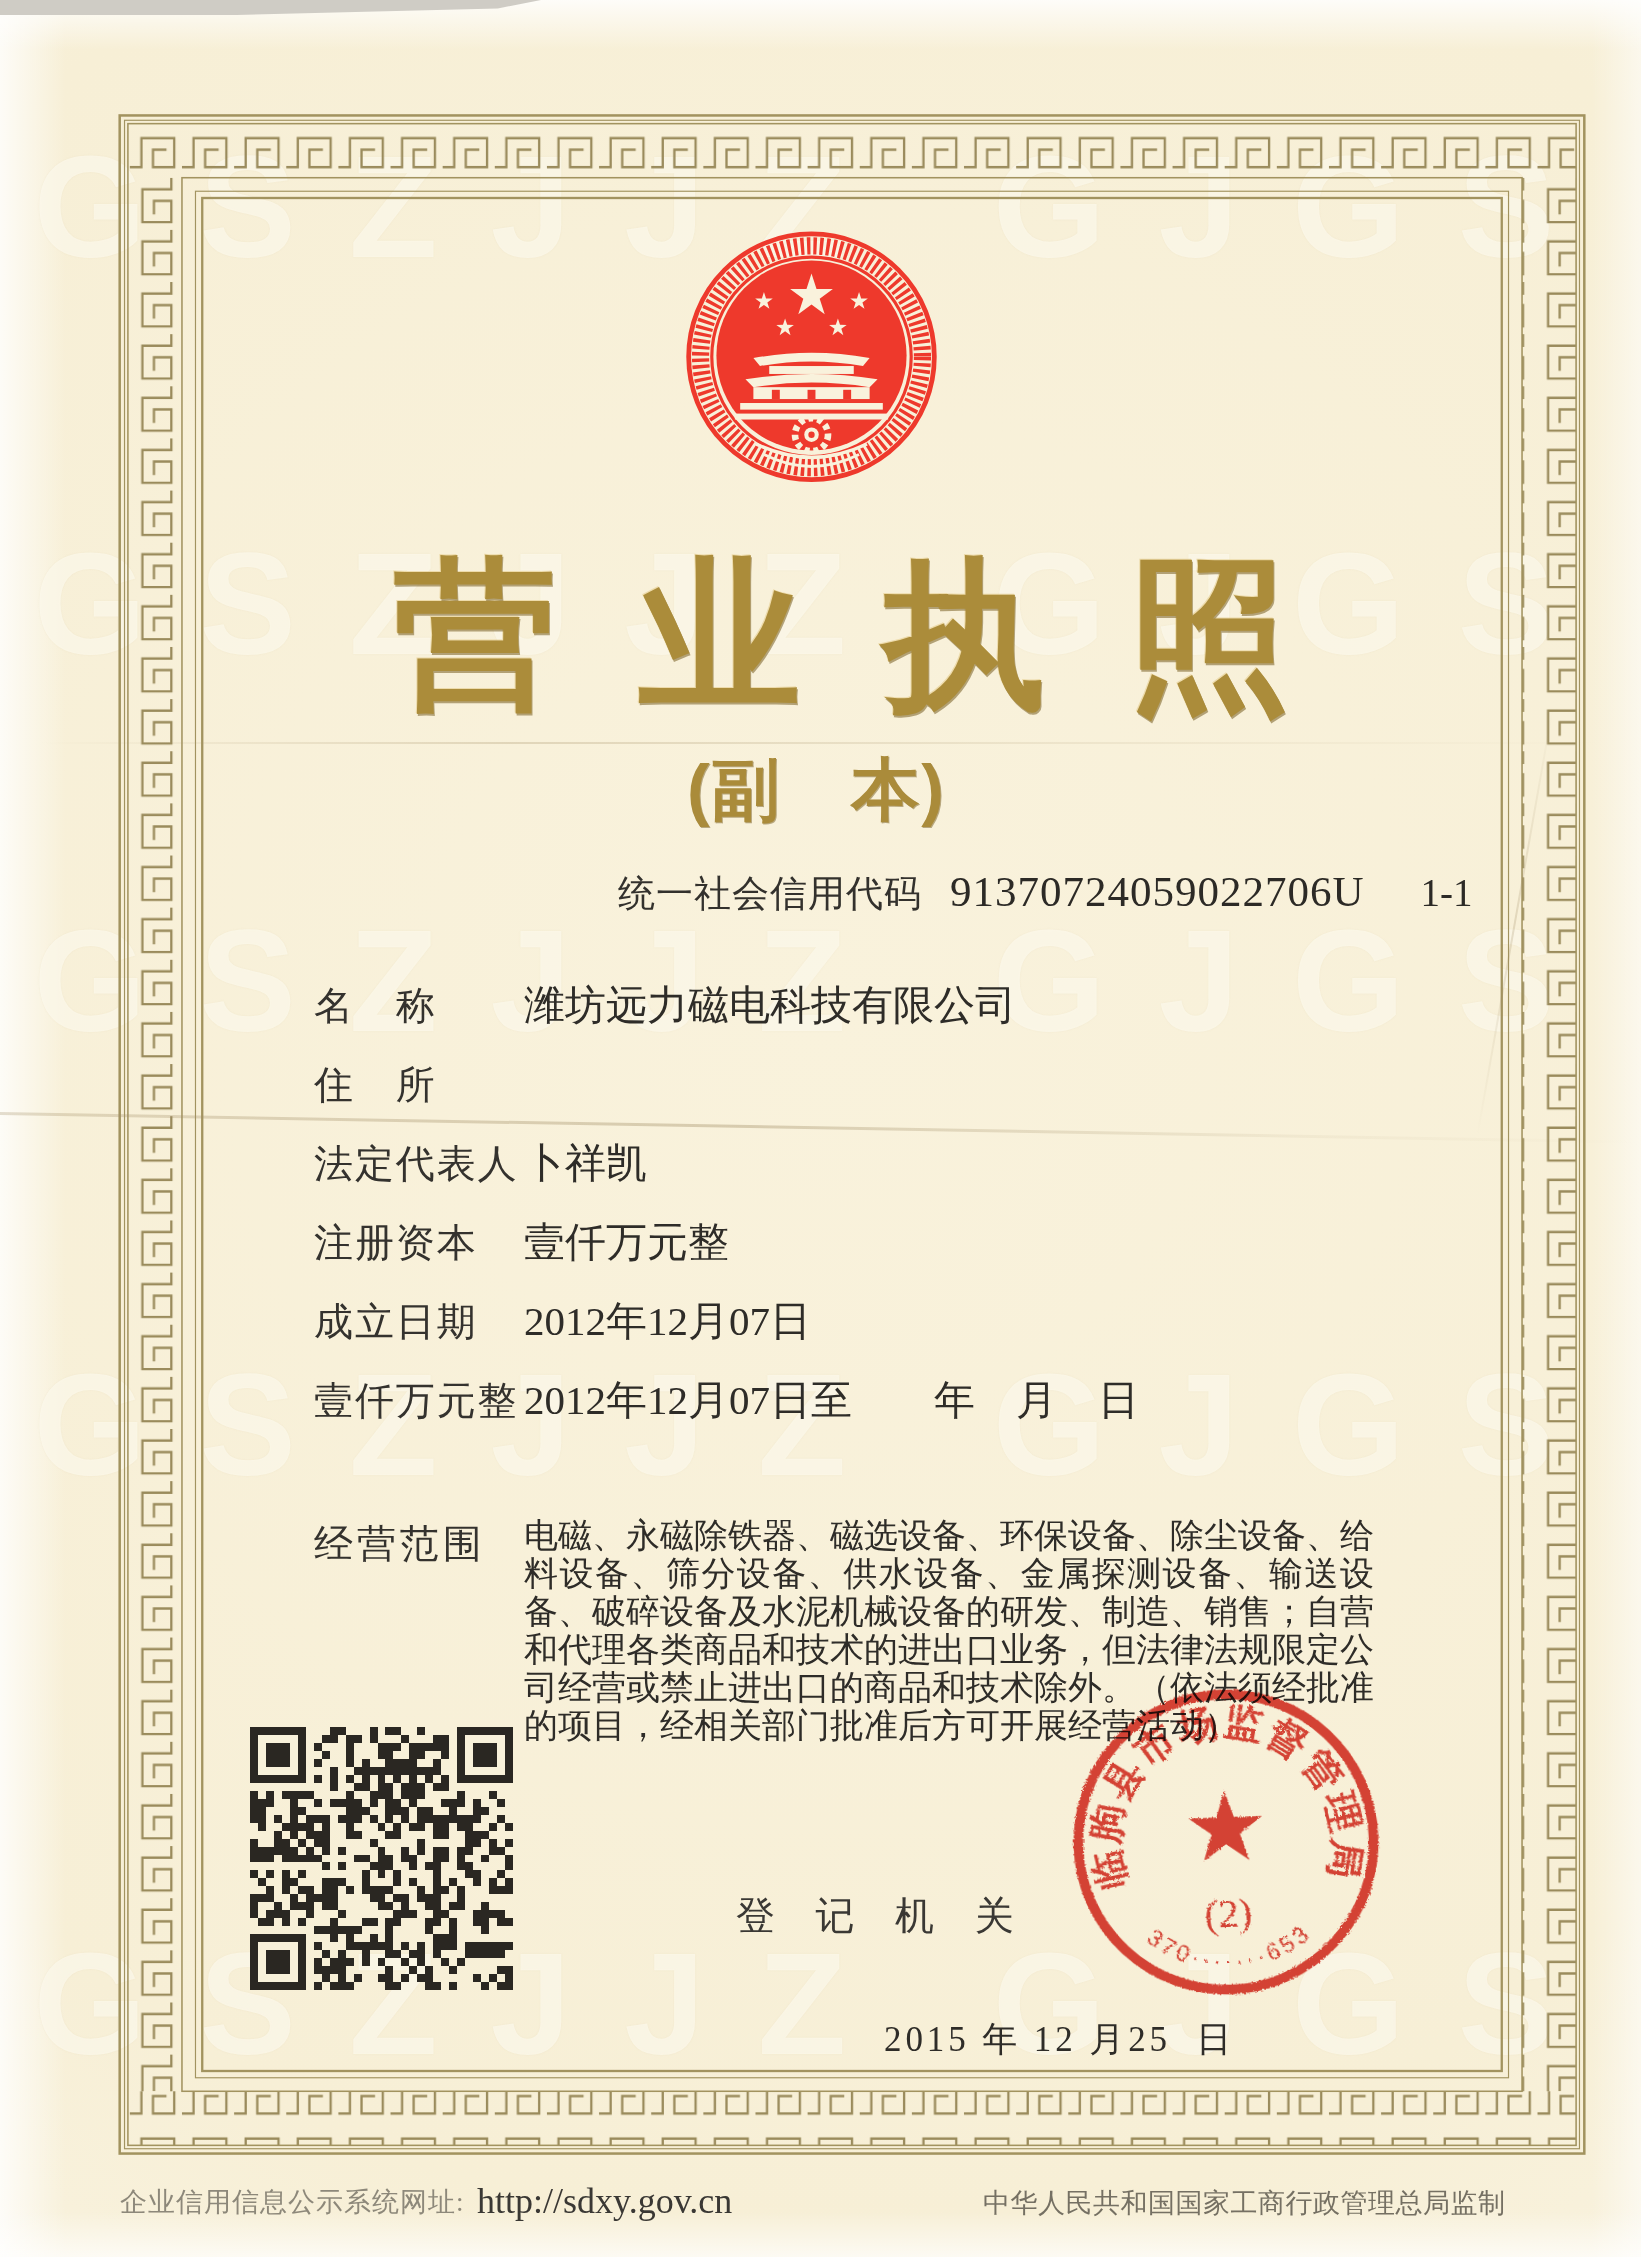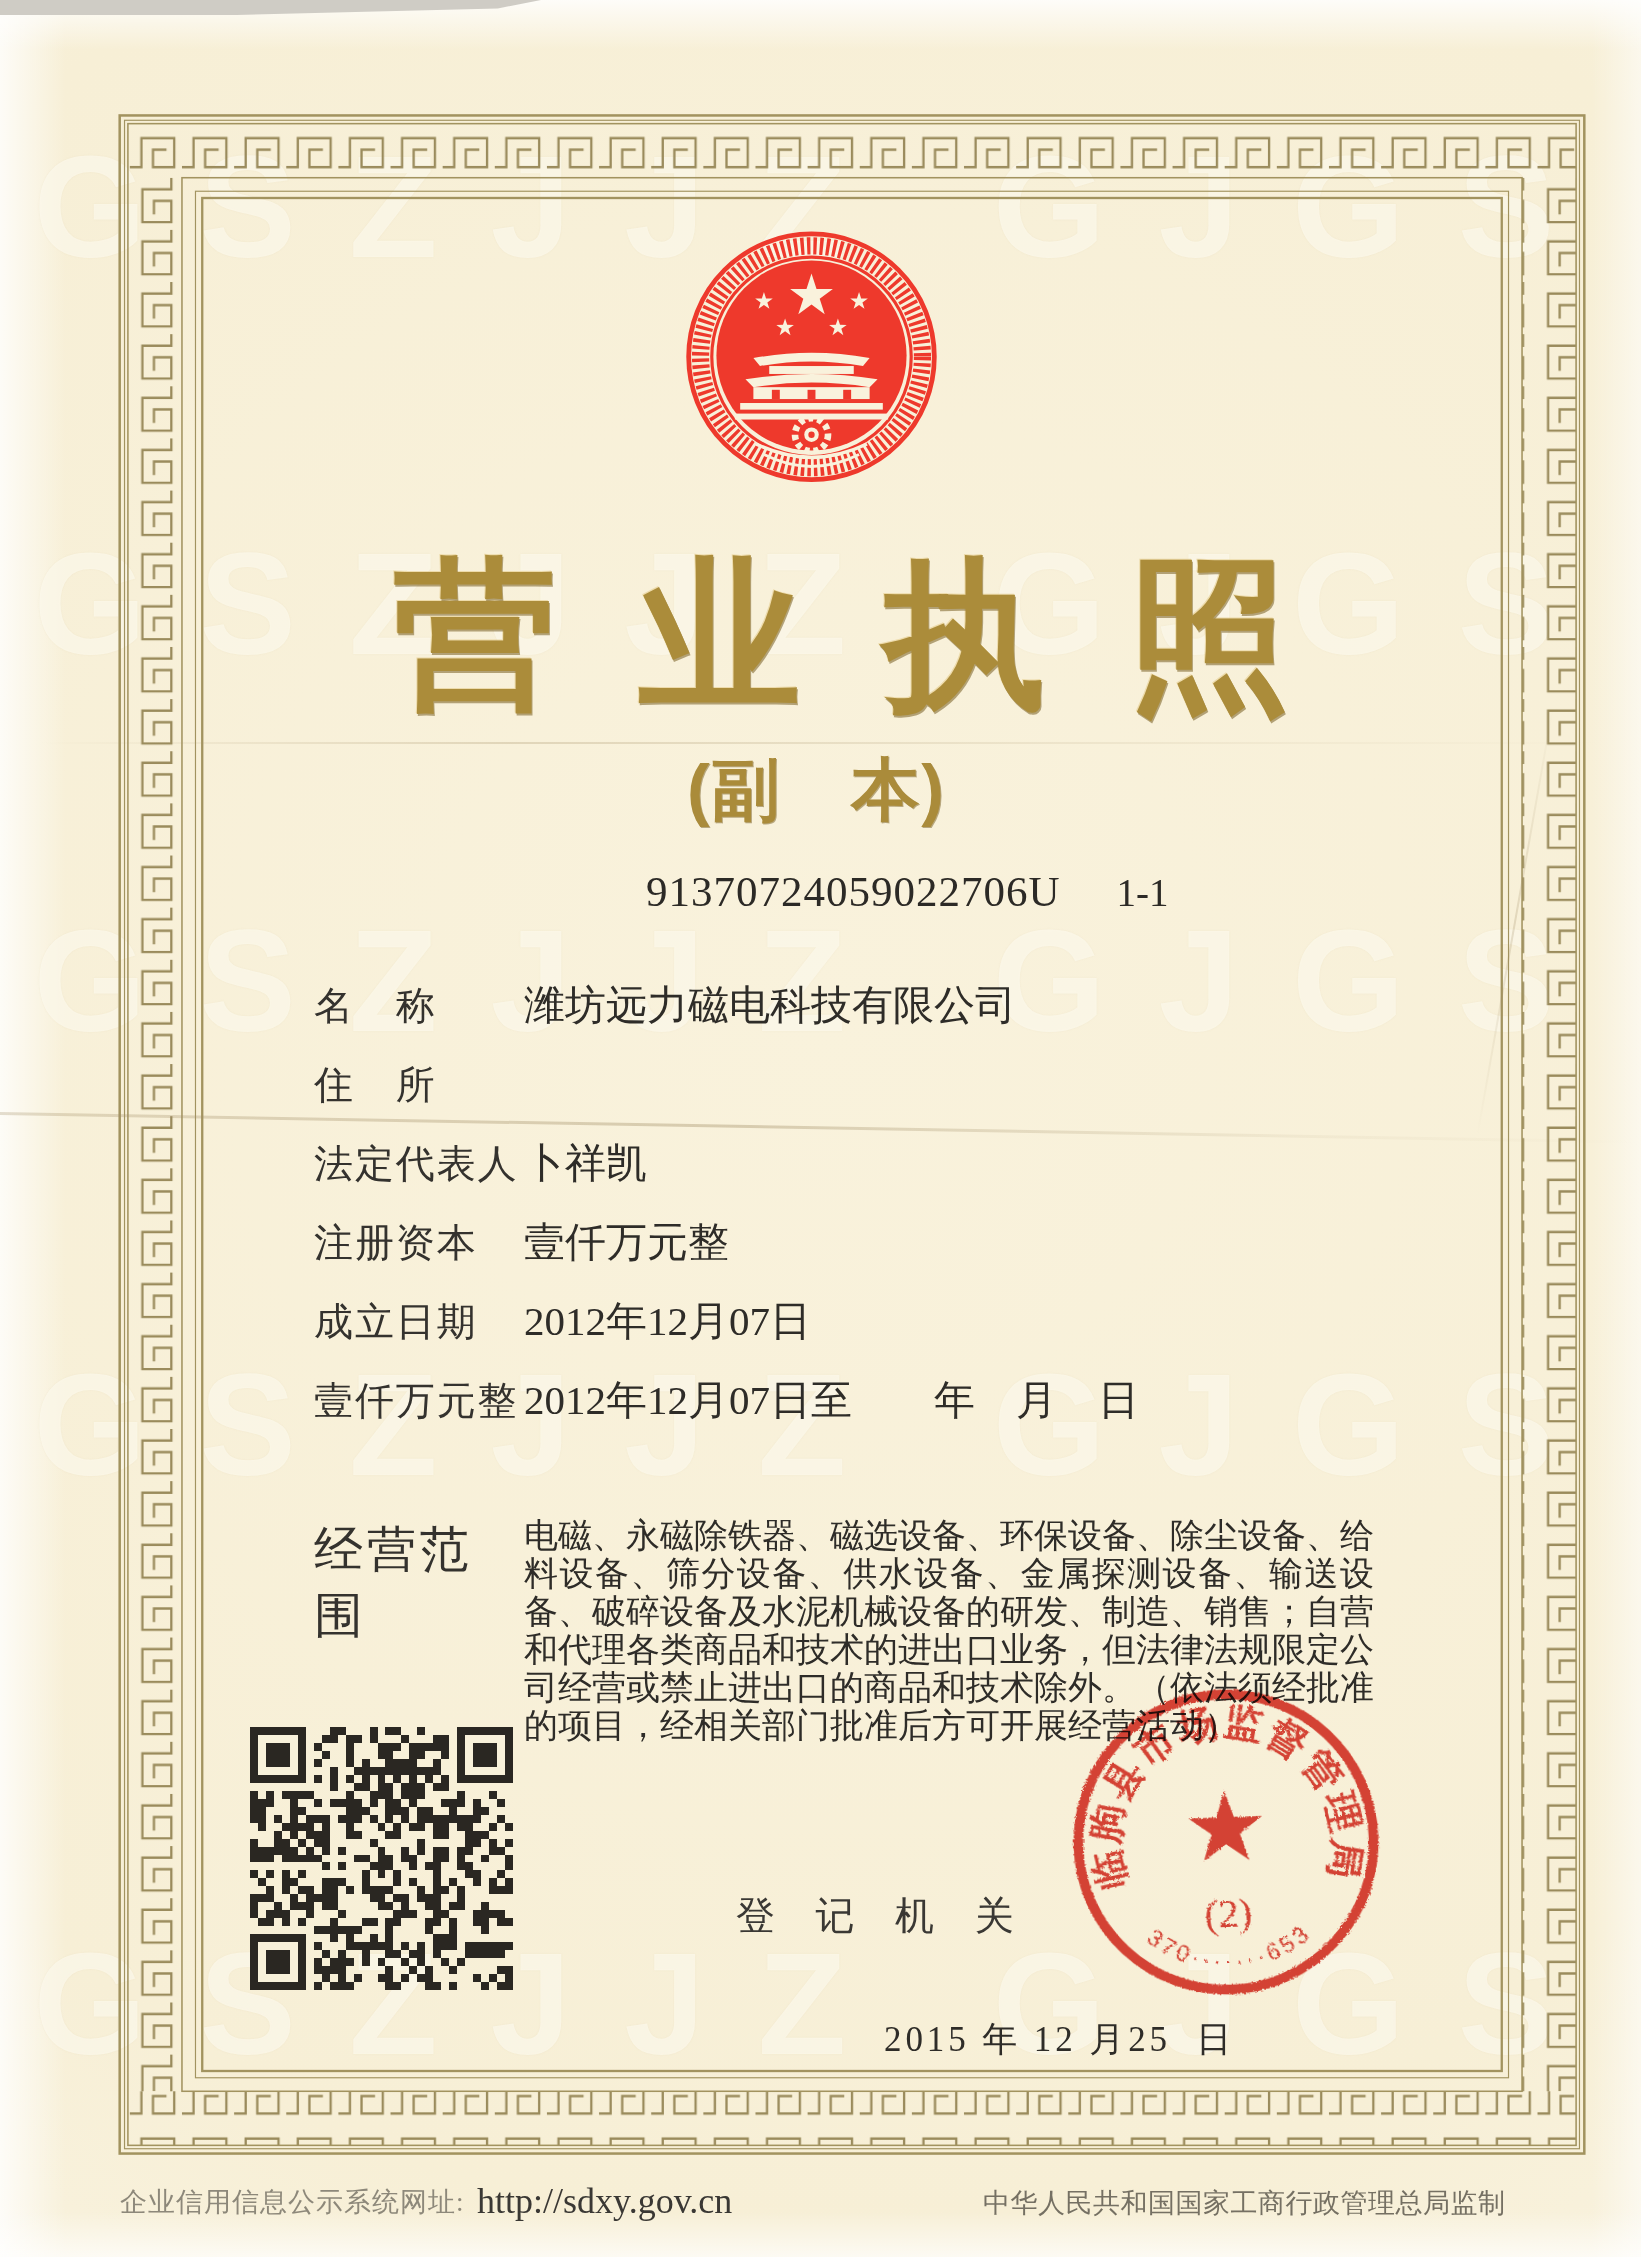--- a/index.html
+++ b/index.html
@@ -37,21 +37,21 @@
   .credit{position:absolute;left:618px;top:867px;display:flex;align-items:baseline;}
   .credit .lab{font-size:37px;letter-spacing:1px;color:#33312d;}
   .credit .code{font-size:43px;margin-left:28px;letter-spacing:1px;color:#2c2a26;}
   .credit .pg{font-size:39px;margin-left:56px;color:#2c2a26;}
   
   .fields{position:absolute;left:314px;top:966px;width:1072px;}
   .frow{display:flex;height:79px;align-items:center;}
   .frow .lab{width:210px;flex:0 0 210px;font-size:39px;letter-spacing:1.9px;color:#34322e;}
   .frow .val{font-size:41px;color:#2e2c28;white-space:pre;}
   .scope{position:absolute;left:314px;top:1517px;width:1072px;display:flex;}
-  .scope .lab{width:210px;flex:0 0 210px;font-size:49px;letter-spacing:3.9px;color:#34322e;}
+  .scope .lab{width:210px;flex:0 0 210px;font-size:39px;letter-spacing:3.9px;color:#34322e;}
   .scope .val{width:850px;font-size:34px;line-height:38px;text-align:justify;color:#2e2c28;}
   
   .qr{position:absolute;left:250px;top:1727px;}
   
   .registry{position:absolute;left:736px;top:1889px;font-size:39px;letter-spacing:15.4px;color:#3a3834;}
   .issue-date{position:absolute;left:884px;top:2016px;font-size:35px;letter-spacing:3.9px;color:#2e2c28;white-space:pre;}
   
   .seal{position:absolute;left:1060px;top:1672px;mix-blend-mode:multiply;opacity:.93;
         transform:rotate(-2deg);}
   
@@ -136,20 +136,21 @@
 
   <div class="title-row">
     <span>营</span>
     <span>业</span>
     <span>执</span>
     <span>照</span>
   </div>
   <div class="subtitle">(副　本)</div>
 
   <div class="credit">
+    <span class="lab">统一社会信用代码</span>
     <span class="code">91370724059022706U</span>
     <span class="pg">1-1</span>
   </div>
 
   <div class="fields">
     <div class="frow">
       <span class="lab">名　称</span>
       <span class="val">潍坊远力磁电科技有限公司</span>
     </div>
     <div class="frow">

